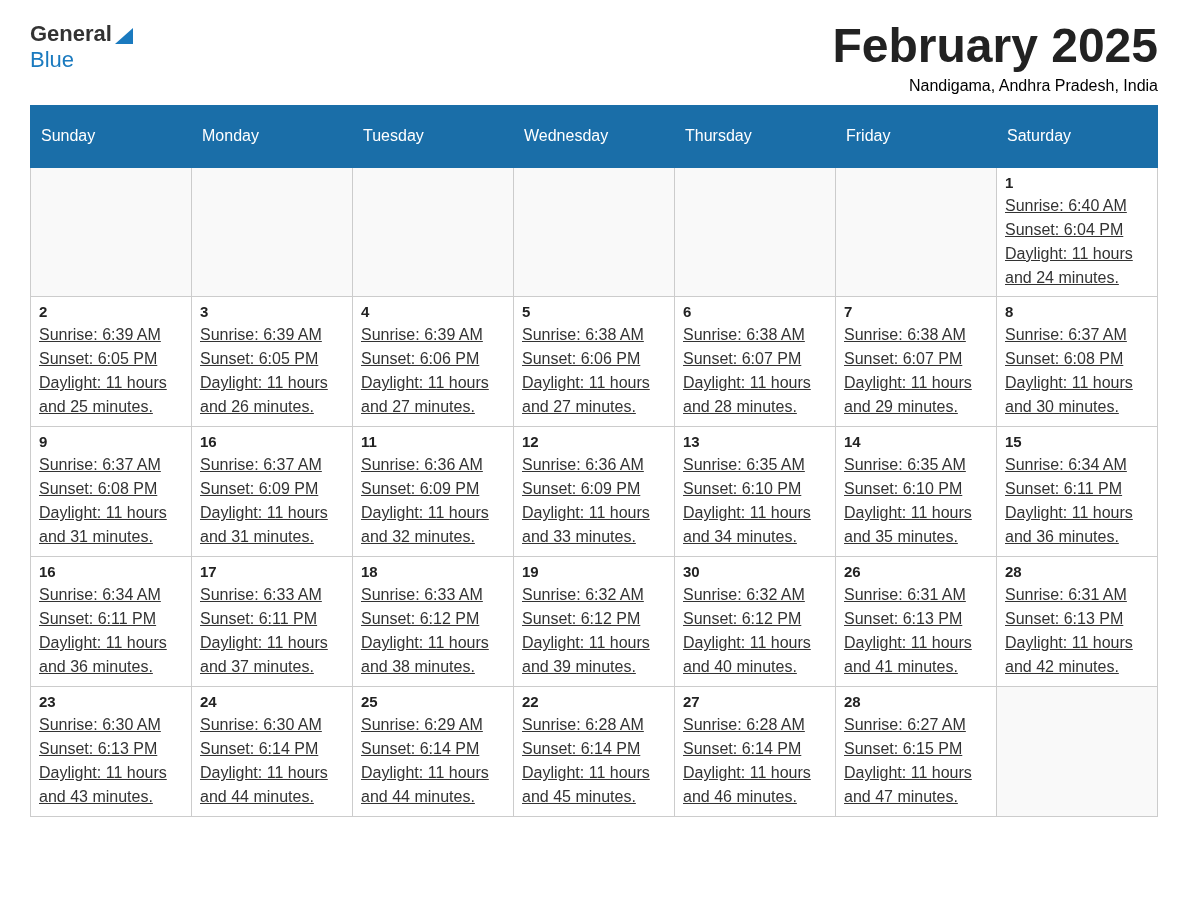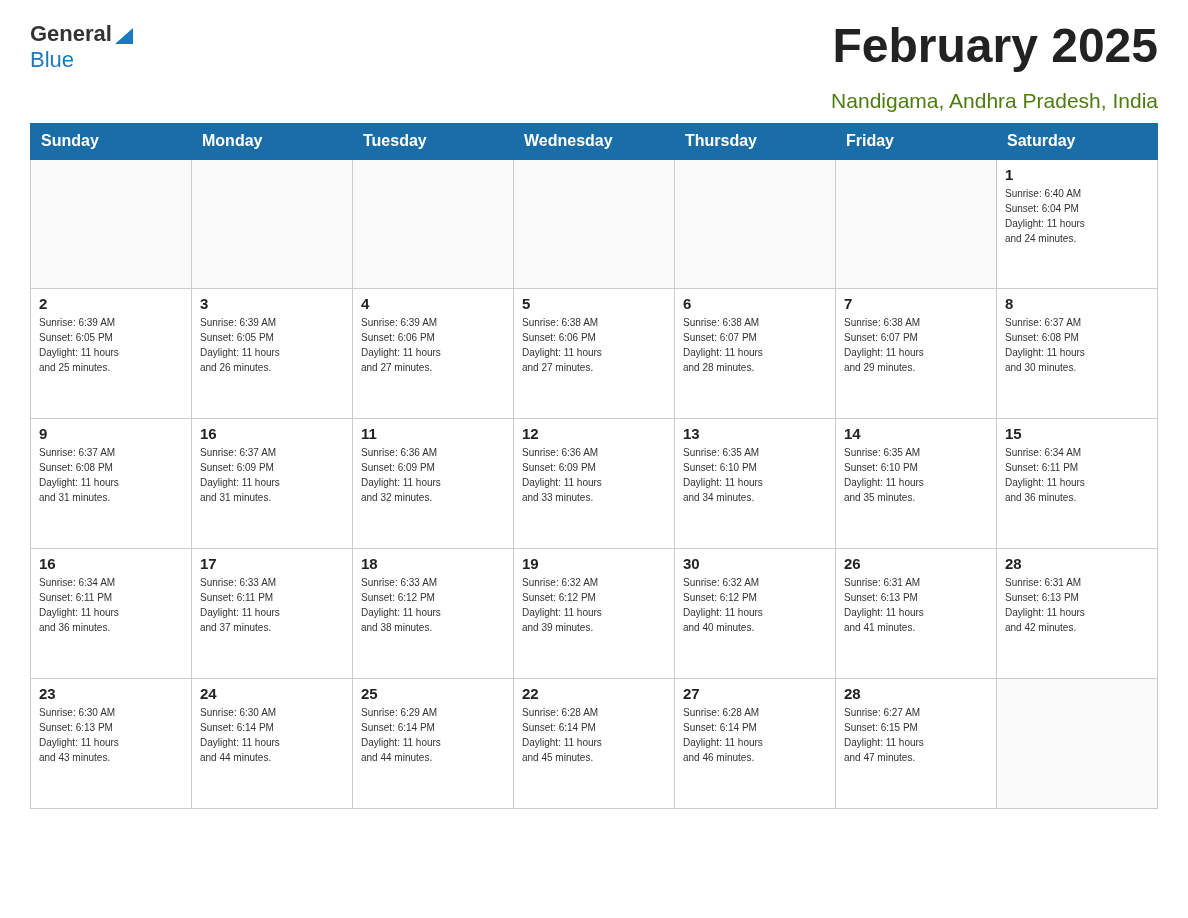--- a/index.html
+++ b/index.html
@@ -34,59 +34,60 @@
     .title-area {
       text-align: right;
     }
     .month-title {
       font-size: 48px;
       font-weight: bold;
       color: #222;
       line-height: 1.1;
     }
     .location {
-      font-size: 21px;
-      color: #4d7c0f;
-      margin-top: 16px;
+      font-size: 16px;
+      color: #000000;
+      margin-top: 4px;
     }
     .calendar {
       width: 100%;
       border-collapse: collapse;
       margin-top: 10px;
     }
     .calendar th {
       background-color: #1a6ea8;
       color: #fff;
-      padding: 8px 10px;
+      padding: 21px 10px;
       text-align: left;
       font-size: 16px;
-      font-weight: bold;
+      font-weight: normal;
       border: 1px solid #1a6ea8;
     }
     .calendar td {
       border: 1px solid #ccc;
       vertical-align: top;
       padding: 6px 8px;
       width: 14.28%;
       min-height: 120px;
       height: 130px;
     }
     .calendar tr:first-child td {
       border-top: 2px solid #1a6ea8;
     }
     .day-number {
       font-size: 15px;
       font-weight: bold;
       color: #222;
       margin-bottom: 3px;
     }
     .day-info {
-      font-size: 10px;
+      font-size: 16px;
       color: #333;
       line-height: 1.5;
+      text-decoration: underline;
     }
     .empty-cell {
       background: #f9f9f9;
     }
   </style>
 </head>
 <body>
 
 <div class="header">
   <div class="logo">

